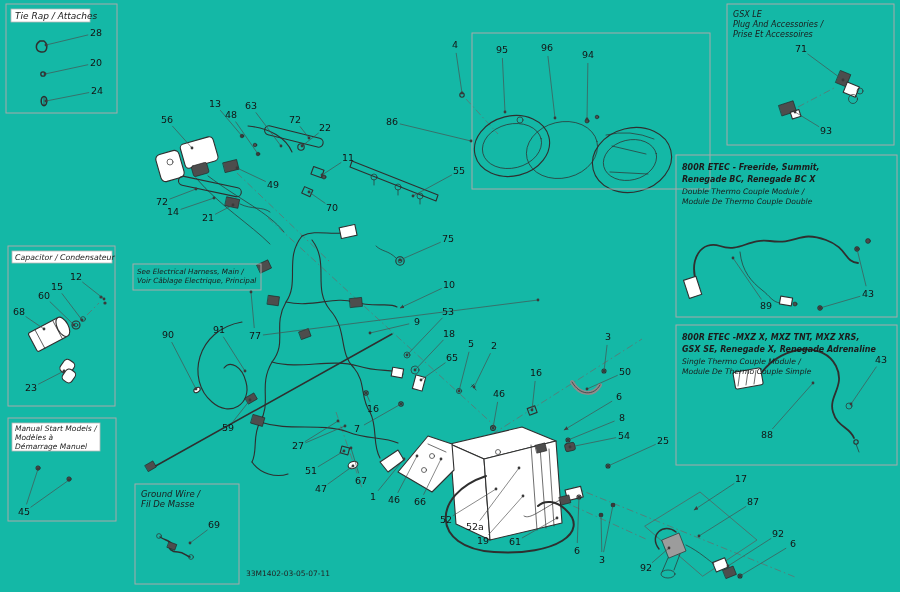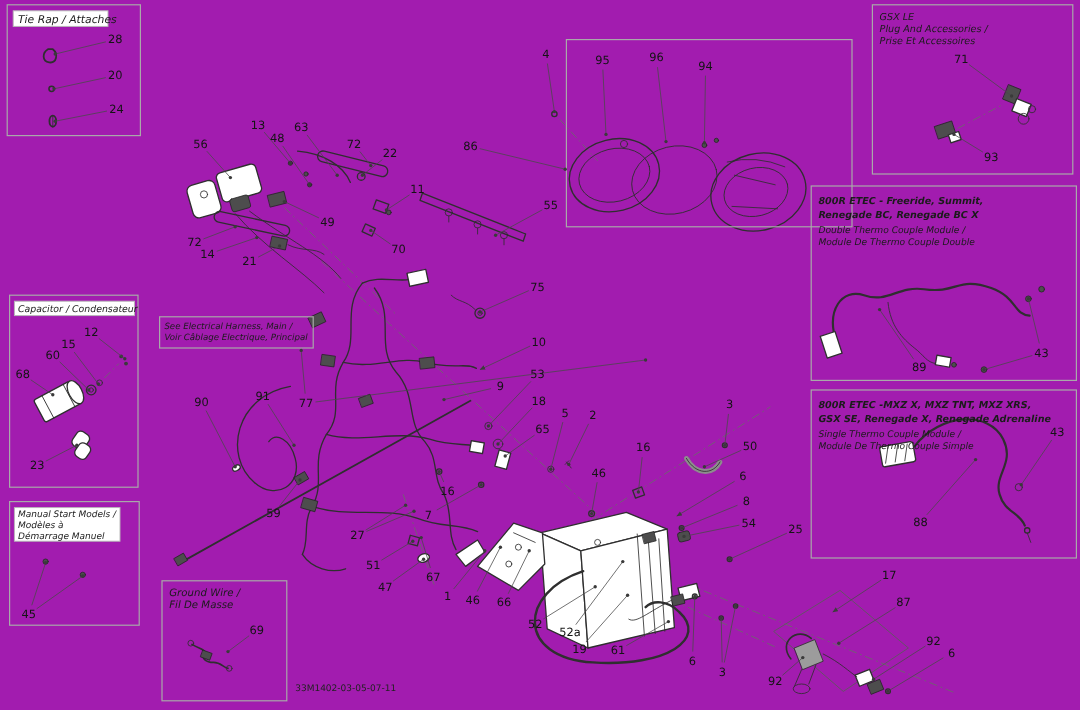--- a/index.html
+++ b/index.html
@@ -1,16 +1,16 @@
 <!DOCTYPE html>
 <html><head>
 <meta charset="utf-8">
 <style>
   html,body{margin:0;padding:0;background:#ffffff;}
-  #stage{position:relative;width:900px;height:592px;background:#a21caf;overflow:hidden;
+  #stage{position:relative;width:900px;height:592px;background:#14b8a6;overflow:hidden;
          font-family:"DejaVu Sans",sans-serif;}
   svg{display:block;}
   .boxrect{fill:none;stroke:#a9a9a9;stroke-width:1;}
   .titlerect{fill:#ffffff;stroke:#b8b8b8;stroke-width:0.8;}
   .boxtitle{font-family:"DejaVu Sans",sans-serif;font-style:italic;fill:#1b1b1b;}
   .boxtitle.bold{font-weight:bold;}
   .pnum{font-family:"DejaVu Sans",sans-serif;font-size:9.5px;fill:#141414;text-anchor:middle;}
   .leader{stroke:#4a4a4a;stroke-width:0.65;fill:none;}
   .tdot{fill:#3a3a3a;}
   .art{stroke:#2f2f2f;fill:none;stroke-width:1.1;stroke-linecap:round;stroke-linejoin:round;}

